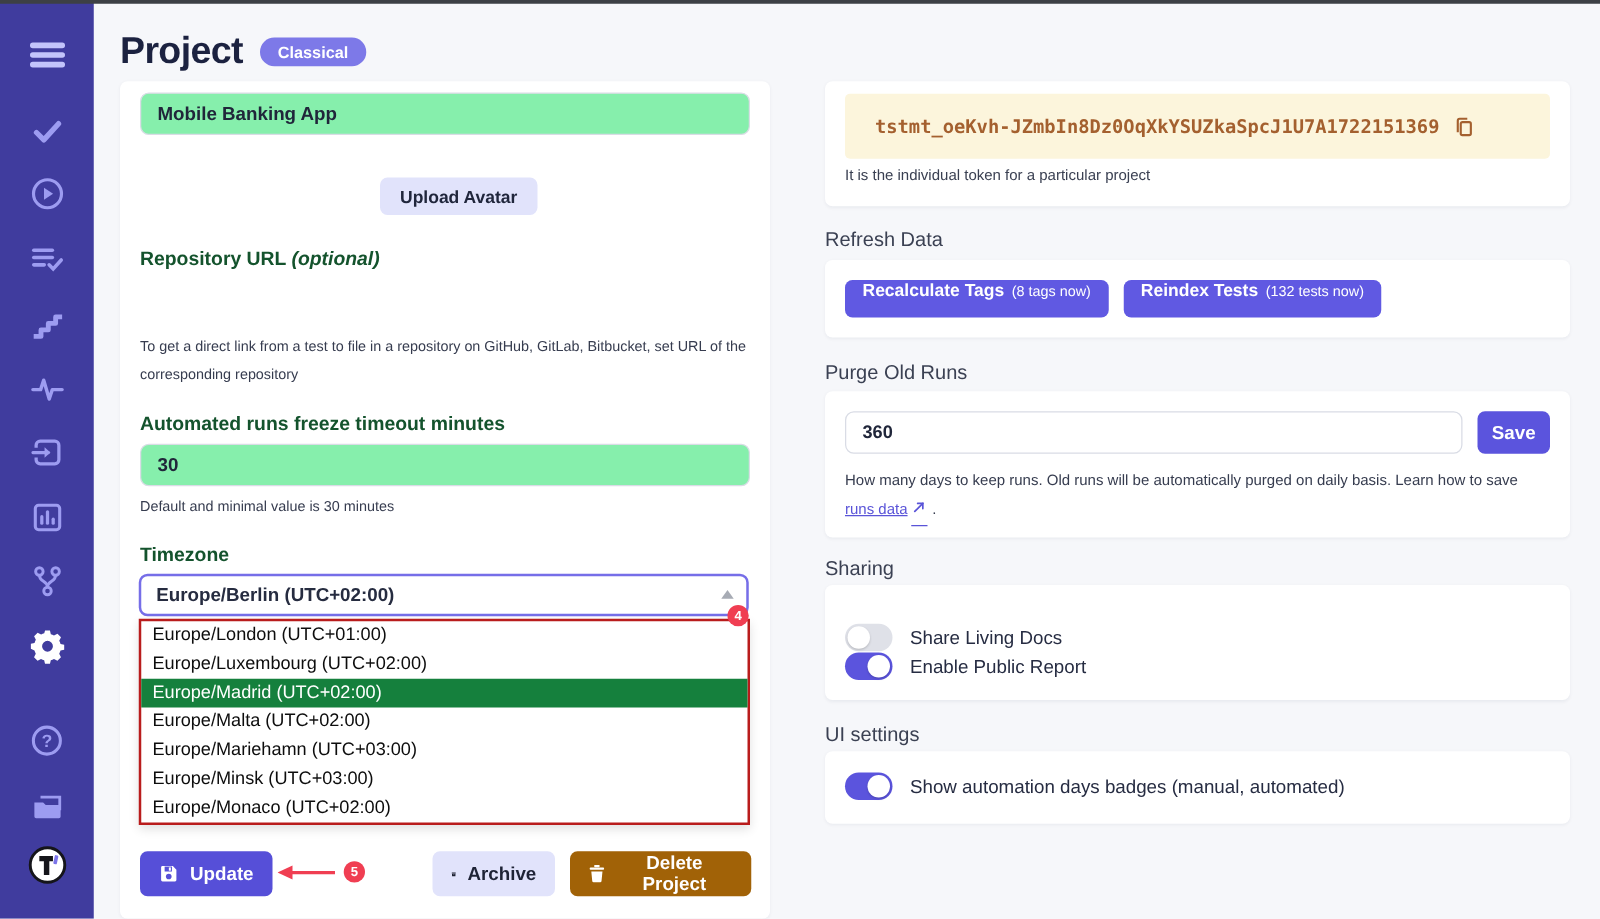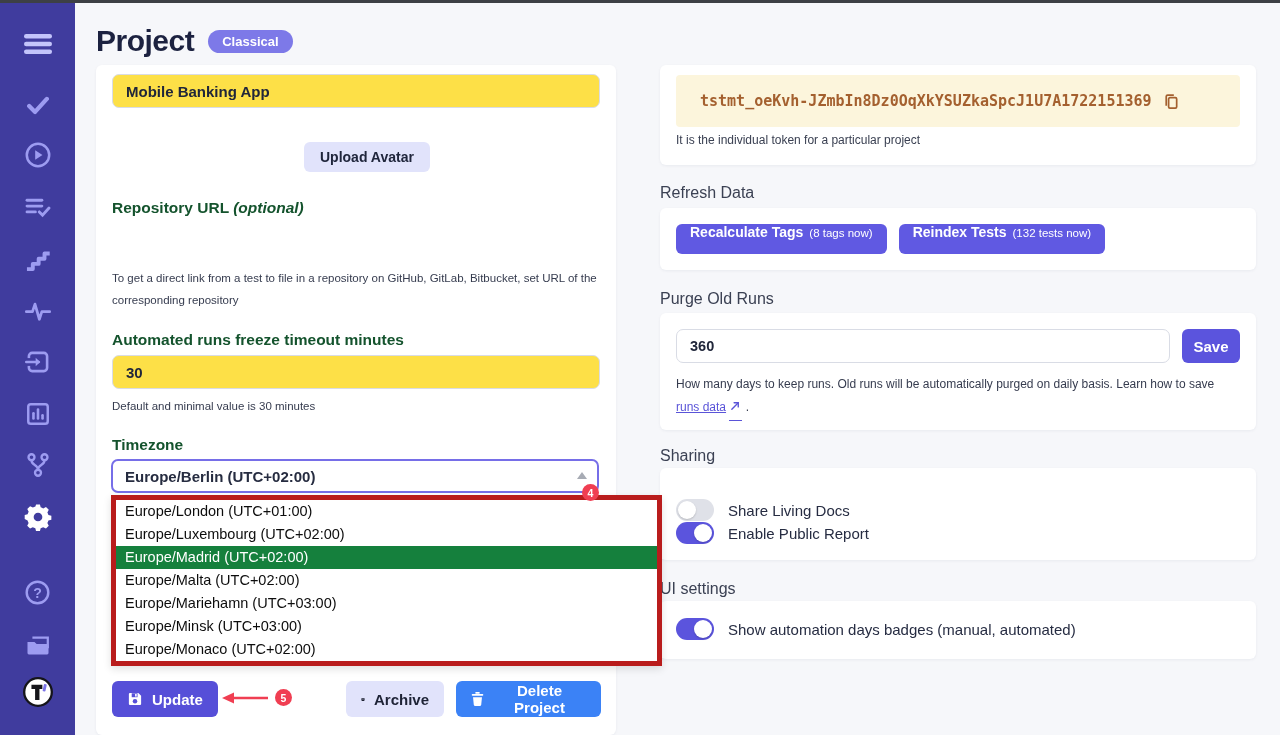--- a/index.html
+++ b/index.html
@@ -21,43 +21,43 @@
   .type-badge { background:#7d79e8; color:#fff; font-size:13px; font-weight:bold; padding:4px 14px; border-radius:13px; }
 
   
   .card { position:absolute; background:#fff; border-radius:6px; box-shadow:0 1px 3px rgba(25,30,60,.06); }
   .sec-title { position:absolute; font-size:16px; font-weight:500; color:#3b4153; }
 
   
   .left-card { left:96px; top:65px; width:520px; height:670px; }
   .left-card .abs { position:absolute; }
   .tinput { width:488px; height:34px; border:1px solid #d9dce5; border-radius:7px; padding:0 13px;
-            font-family:"Liberation Sans",sans-serif; font-size:15px; font-weight:600; color:#20263a; background:#fde047; outline:none; }
+            font-family:"Liberation Sans",sans-serif; font-size:15px; font-weight:600; color:#20263a; background:#86efac; outline:none; }
   .tinput::placeholder { color:#9aa1b5; font-weight:400; }
   .flabel { font-size:15.5px; font-weight:bold; color:#14532d; }
   .fhelp { font-size:11.5px; color:#363c4f; line-height:22px; width:488px; }
   .upload-btn { height:30px; padding:0 16px; background:#e1e3fb; border:none; border-radius:6px;
                 font-family:"Liberation Sans",sans-serif; font-size:14px; font-weight:bold; color:#20263c; cursor:pointer; }
 
   .tz-select { width:488px; height:34px; border:2px solid #766ee8; border-radius:7px; background:#fff;
                display:flex; align-items:center; padding:0 12px; font-size:15px; font-weight:600; color:#262c40; cursor:pointer; position:relative; }
   .tz-caret { position:absolute; right:10px; top:11px; width:0; height:0;
               border-left:5px solid transparent; border-right:5px solid transparent; border-bottom:7px solid #a7abb4; }
   .step-badge { position:absolute; width:17px; height:17px; border-radius:50%; background:#f03e52; color:#fff;
                 font-size:10.5px; font-weight:bold; display:flex; align-items:center; justify-content:center; z-index:8; }
-  .tz-list { position:absolute; left:15px; top:430px; width:551px; background:#fff; border:5px solid #b91c1c;
+  .tz-list { position:absolute; left:15px; top:430px; width:489px; background:#fff; border:2px solid #b91c1c;
              z-index:7; box-shadow:0 3px 8px rgba(0,0,0,.12); }
   .tz-option { height:23px; line-height:23px; padding:0 9px; font-size:14.5px; color:#0d0d0d; cursor:pointer; white-space:nowrap; }
   .tz-option.sel { background:#15803d; color:#fff; }
 
   .btn { display:inline-flex; align-items:center; justify-content:center; gap:9px; height:36px; border:none; border-radius:6px;
          font-family:"Liberation Sans",sans-serif; font-size:15px; font-weight:bold; cursor:pointer; padding:0 15px; }
   .btn-primary { background:#564fd8; color:#fff; }
   .btn-light { background:#e1e3fb; color:#1e2336; }
-  .btn-danger { background:#3b82f6; color:#fff; }
+  .btn-danger { background:#a16207; color:#fff; }
 
   
   .token-card { left:660px; top:65px; width:596px; height:100px; }
   .token-strip { position:absolute; left:16px; top:10px; width:564px; height:52px; background:#fcf5dc; border-radius:4px;
                  display:flex; align-items:center; padding-left:24px; }
   .token-text { font-family:"DejaVu Sans Mono", monospace; font-size:15px; font-weight:bold; color:#a4602f; letter-spacing:0; }
   .copy-btn { margin-left:9px; cursor:pointer; display:flex; align-items:center; }
   .token-help { position:absolute; left:16px; top:68px; font-size:12px; color:#3a4052; }
 
   .refresh-card { left:660px; top:208px; width:596px; height:62px; }

